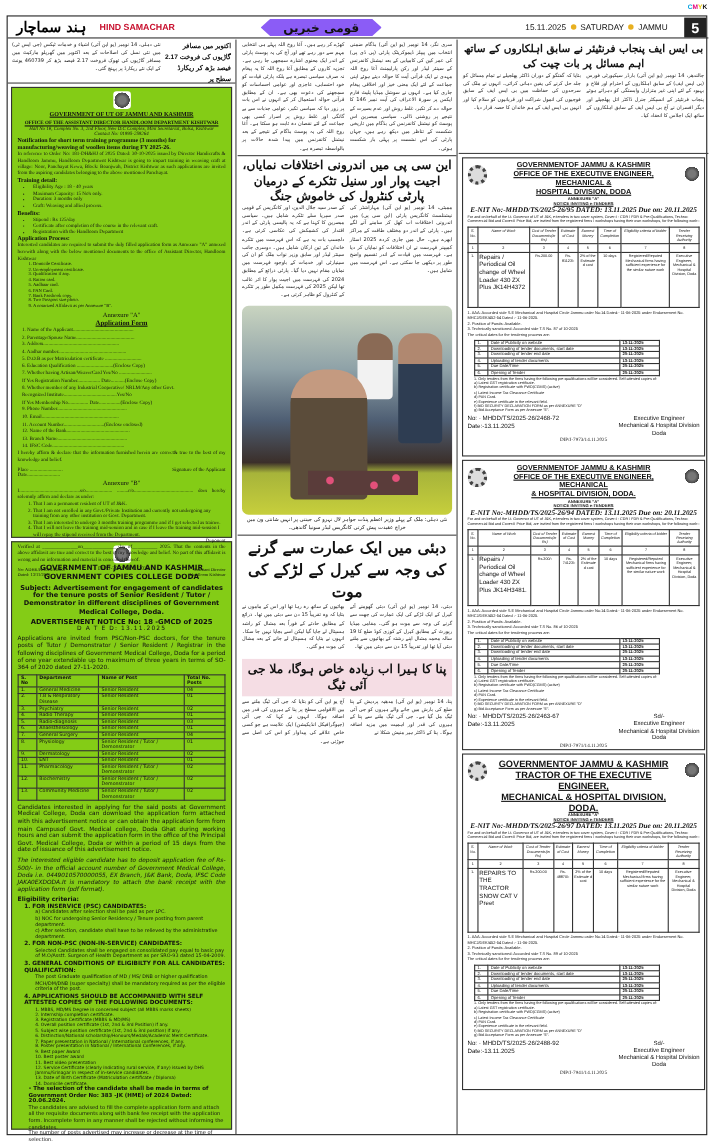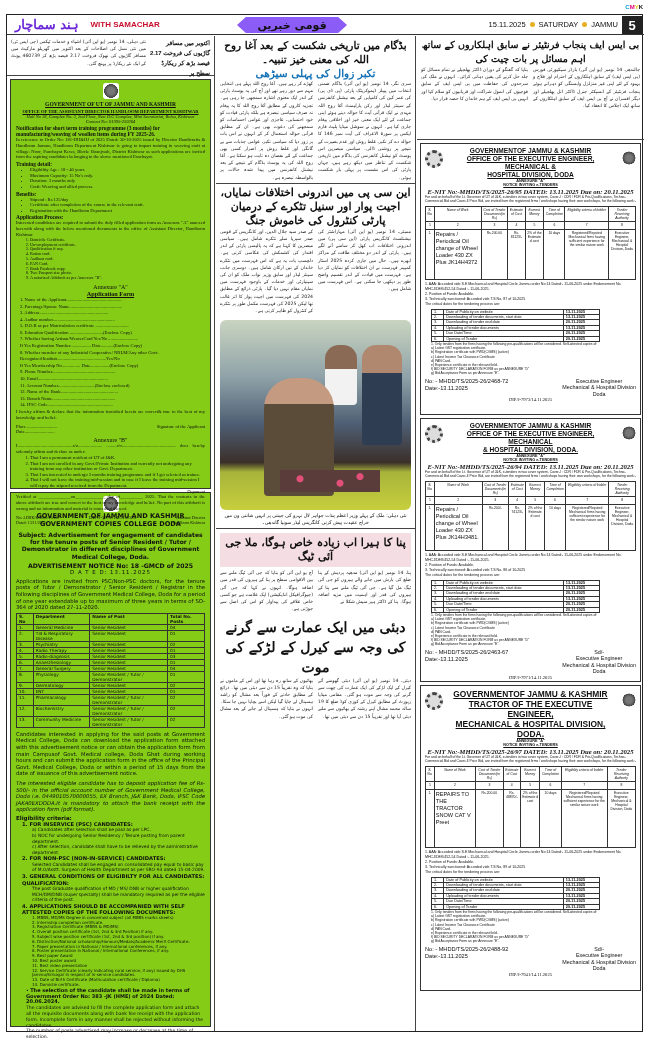--- a/index.html
+++ b/index.html
@@ -1,24 +1,24 @@
 <!DOCTYPE html>
 <html><head>
 <meta charset="utf-8">
 <style>
 *{box-sizing:border-box;margin:0;padding:0}
 body{width:649px;height:1043px;background:#fff;font-family:"Liberation Sans",sans-serif;color:#111;position:relative;overflow:hidden}
 .cmyk{position:absolute;top:4px;right:6px;font-size:6px;font-weight:bold;letter-spacing:0}
 .cmyk .c{color:#00a0e0}.cmyk .m{color:#e0007a}.cmyk .y{color:#e8c800}.cmyk .k{color:#111}
 .page{position:absolute;left:6px;top:14px;width:637px;height:1018px;border:1px solid #222}
 .masthead{position:absolute;left:0;top:0;width:637px;height:20px;border-bottom:1.5px solid #333;display:flex;align-items:center}
-.logo{color:#6d28d9;font-family:"DejaVu Serif",serif;font-size:13px;font-weight:bold;margin-left:8px;direction:rtl}
+.logo{color:#000000;font-family:"DejaVu Serif",serif;font-size:13px;font-weight:bold;margin-left:8px;direction:rtl}
 .brand{color:#c8102e;font-size:8px;font-weight:bold;margin-left:12px}
 .section{position:absolute;left:230px;top:2px;height:16px;width:110px;background:#8b5cf6;clip-path:polygon(8% 0,92% 0,100% 50%,92% 100%,8% 100%,0 50%);display:flex;align-items:center;justify-content:center;font-size:11px;font-weight:bold;direction:rtl;font-family:"DejaVu Sans",sans-serif}
-.dateline{position:absolute;right:26px;top:5px;font-size:7.5px;display:flex;gap:4px;align-items:center}
+.dateline{position:absolute;right:37px;top:5px;font-size:7.5px;display:flex;gap:4px;align-items:center}
 .dot{width:5px;height:5px;border-radius:50%;background:#e8b020;display:inline-block}
 .pageno{position:absolute;right:2px;top:1px;width:20px;height:18px;background:#222;color:#fff;font-size:13px;font-weight:bold;display:flex;align-items:center;justify-content:center}
 .col{position:absolute;top:21px;bottom:0}
 .col.left{left:0;width:208px;border-right:1px solid #444}
 .col.mid{left:209px;width:200px;border-right:1px solid #444}
 .col.right{left:410px;width:227px}
 .urdu{direction:rtl;font-family:"DejaVu Sans",sans-serif;font-size:4.6px;line-height:7.2px;color:#222;text-align:justify}
 .urdu-h{direction:rtl;font-family:"DejaVu Serif",serif;font-weight:bold;text-align:center;color:#111}
 .brief{display:flex;gap:4px;padding:2px 4px;height:40px;border-bottom:1px solid #444}
 .brief .b1{width:60px}.brief .b2{flex:1}
@@ -86,21 +86,21 @@
 </style>
 </head>
 <body>
 
 <div class="cmyk"><span class="c">C</span><span class="m">M</span><span class="y">Y</span><span class="k">K</span></div>
 
 <div class="page">
 
   <div class="masthead">
     <span class="logo">ہند سماچار</span>
-    <span class="brand">WITH SAMACHAR</span>
+    <span class="brand">HIND SAMACHAR</span>
     <div class="section">قومی خبریں</div>
     <div class="dateline">
       <span>15.11.2025</span>
       <span class="dot"></span>
       <span>SATURDAY</span>
       <span class="dot"></span>
       <span>JAMMU</span>
     </div>
     <div class="pageno">5</div>
   </div>
@@ -320,57 +320,53 @@
       </div>
       <div class="bul">• <b>The selection of the candidate shall be made in terms of Government Order No: 383 -JK (HME) of 2024 Dated: 20.06.2024.</b></div>
       <div class="bul">The candidates are advised to fill the complete application form and attach all the requisite documents along with bank fee receipt with the application form. Incomplete form in any manner shall be rejected without informing the candidates.</div>
       <div class="bul">The number of posts advertised may increase or decrease at the time of selection.</div>
 
     </div>
   </div>
 
   <div class="col mid">
     <div class="story">
-      <div class="urdu-h hl">
-        <div>بڈگام میں تاریخی شکست کے بعد آغا روح اللہ کی معنی خیز تنبیہ۔</div>
-        <div class="blue">تکبر زوال کی پہلی سیڑھی</div>
-      </div>
       <div class="twocol">
         <div class="urdu">سری نگر، 14 نومبر (یو این آئی) بڈگام ضمنی انتخاب میں پیپلز ڈیموکریٹک پارٹی (پی ڈی پی) کی عمر کین کی کامیابی کے بعد نیشنل کانفرنس کے سینئر لیڈر اور رکن پارلیمنٹ آغا روح اللہ مہدی نے ایک قرآنی آیت کا حوالہ دیتے ہوئے اپنی جماعت کے لئے ایک معنی خیز اور اخلاقی پیغام جاری کیا ہے۔ انہوں نے سوشل میڈیا پلیٹ فارم ایکس پر سورۃ الاعراف کی آیت نمبر 146 کا حوالہ دے کر تکبر، غلط روش اور عدم بصیرت کے نتیجے پر روشنی ڈالی۔ سیاسی مبصرین اس پوسٹ کو نیشنل کانفرنس کی بڈگام میں تاریخی شکست کے تناظر میں دیکھ رہے ہیں، جہاں پارٹی کی اس نشست پر پہلی بار شکست ہوئی۔</div>
         <div class="urdu">کھڑے کر رہے ہیں۔ آغا روح اللہ پہلے ہی انتخابی مہم سے دور رہے تھے اور آج کی یہ پوسٹ پارٹی کے اندر ایک معنوی اشارہ سمجھی جا رہی ہے۔ تجزیہ کاروں کے مطابق آغا روح اللہ کا یہ پیغام نہ صرف سیاسی تبصرہ ہے بلکہ پارٹی قیادت کو خود احتسابی، عاجزی اور عوامی احساسات کو سمجھنے کی دعوت بھی ہے۔ ان کے مطابق قرآنی حوالہ استعمال کر کے انہوں نے اس بات پر زور دیا کہ سیاسی تکبر، عوامی جذبات سے بے گانگی اور غلط روش پر اصرار کسی بھی جماعت کے لئے نقصان دہ ثابت ہو سکتا ہے۔ آغا روح اللہ کی یہ پوسٹ بڈگام کے نتیجے کے بعد نیشنل کانفرنس میں پیدا شدہ حالات پر بالواسطہ تبصرہ ہے۔</div>
       </div>
     </div>
     <div class="story" style="border-top:1px solid #444">
       <div class="urdu-h hl" style="font-size:11px">این سی پی میں اندرونی اختلافات نمایاں، اجیت پوار اور سنیل تٹکرے کے درمیان پارٹی کنٹرول کی خاموش جنگ</div>
       <div class="twocol">
         <div class="urdu">ممبئی، 14 نومبر (یو این آئی) مہاراشٹر کی نیشنلسٹ کانگریس پارٹی (این سی پی) میں اندرونی اختلافات اب کھل کر سامنے آنے لگے ہیں۔ پارٹی کے اندر دو مختلف طاقت کے مراکز ابھرے ہیں۔ حال میں جاری کردہ 2025 اسٹار کمپینر فہرست نے ان اختلافات کو نمایاں کر دیا ہے۔ فہرست میں قیادت کے اندر تقسیم واضح طور پر دیکھی جا سکتی ہے۔ اس فہرست میں شامل ہیں۔</div>
         <div class="urdu">کے صدر سید جلال الدین، اور کانگریس کے قومی صدر سپریا سلے تٹکرے شامل ہیں۔ سیاسی مبصرین کا کہنا ہے کہ یہ پالیسی پارٹی کے اندر اقتدار کی کشمکش کی عکاسی کرتی ہے۔ دلچسپ بات یہ ہے کہ اس فہرست میں تٹکرے خاندان کے تین ارکان شامل ہیں۔ دوسری جانب سینئر لیڈر اور سابق وزیر نواب ملک کو ان کی سینیارٹی اور خدمات کے باوجود فہرست میں نمایاں مقام نہیں دیا گیا۔ پارٹی ذرائع کے مطابق 2024 کی فہرست میں اجیت پوار کا اثر غالب تھا لیکن 2025 کی فہرست مکمل طور پر تٹکرے کے کنٹرول کو ظاہر کرتی ہے۔</div>
       </div>
     </div>
     <div class="photo">
       <div class="person2"></div>
       <div class="person3"></div>
       <div class="person1"></div>
       <div class="flowers"></div>
     </div>
     <div class="cap">نئی دہلی: ملک کے پہلے وزیر اعظم پنڈت جواہر لال نہرو کی جینتی پر انہیں شانتی ون میں خراج عقیدت پیش کرتی کانگریس لیڈر سونیا گاندھی۔</div>
     <div class="story">
-      <div class="pink">
-          <div class="urdu-h hl" style="font-size:11px">پنا کا ہیرا اب زیادہ خاص ہوگا، ملا جی آئی ٹیگ</div>
-        </div>
-      <div class="twocol">
-        <div class="urdu">پنا، 14 نومبر (یو این آئی) مدھیہ پردیش کے پنا ضلع کی بارش میں جانے والے ہیروں کو جی آئی ٹیگ مل گیا ہے۔ جی آئی ٹیگ ملنے سے پنا کے ہیروں کی قدر اور اہمیت میں مزید اضافہ ہوگا۔ پنا کے ڈاکٹر ہیر منیش شکلا نے</div>
-        <div class="urdu">آج یو این آئی کو بتایا کہ جی آئی ٹیگ ملنے سے بین الاقوامی سطح پر پنا کے ہیروں کی قدر میں اضافہ ہوگا۔ انہوں نے کہا کہ جی آئی (جیوگرافیکل انڈیکیشن) ایک علامت ہے جو کسی خاص علاقے کی پیداوار کو اس کی اصل سے جوڑتی ہے۔</div>
-      </div>
-    </div>
-    <div class="story">
       <div class="urdu-h hl" style="font-size:14px;line-height:20px">دبئی میں ایک عمارت سے گرنے کی وجہ سے کیرل کے لڑکے کی موت</div>
       <div class="twocol">
         <div class="urdu">دبئی، 14 نومبر (یو این آئی) دبئی گھومنے آئے کیرل کے ایک لڑکے کی ایک عمارت کی چھت سے گرنے کی وجہ سے موت ہو گئی۔ مقامی میڈیا رپورٹ کے مطابق کیرل کے کوزی کوڈ ضلع کا 19 سالہ محمد مشال اپنے رشتہ کے بھائیوں سے ملنے دبئی آیا تھا اور تقریباً 15 دن سے دبئی میں تھا۔</div>
         <div class="urdu">بھائیوں کے ساتھ رہ رہا تھا اور اس کے ماموں نے بتایا کہ وہ تقریباً 15 دن سے دبئی میں تھا۔ ذرائع کے مطابق حادثے کے فوراً بعد مشال کو راشد ہسپتال لے جایا گیا لیکن اسے بچایا نہیں جا سکا۔ انہوں نے بتایا کہ ہسپتال لے جانے کے بعد مشال کی موت ہو گئی۔</div>
+      </div>
+    </div>
+    <div class="story">
+      <div class="pink">
+          <div class="urdu-h hl" style="font-size:11px">پنا کا ہیرا اب زیادہ خاص ہوگا، ملا جی آئی ٹیگ</div>
+        </div>
+      <div class="twocol">
+        <div class="urdu">پنا، 14 نومبر (یو این آئی) مدھیہ پردیش کے پنا ضلع کی بارش میں جانے والے ہیروں کو جی آئی ٹیگ مل گیا ہے۔ جی آئی ٹیگ ملنے سے پنا کے ہیروں کی قدر اور اہمیت میں مزید اضافہ ہوگا۔ پنا کے ڈاکٹر ہیر منیش شکلا نے</div>
+        <div class="urdu">آج یو این آئی کو بتایا کہ جی آئی ٹیگ ملنے سے بین الاقوامی سطح پر پنا کے ہیروں کی قدر میں اضافہ ہوگا۔ انہوں نے کہا کہ جی آئی (جیوگرافیکل انڈیکیشن) ایک علامت ہے جو کسی خاص علاقے کی پیداوار کو اس کی اصل سے جوڑتی ہے۔</div>
       </div>
     </div>
   </div>
 
   <div class="col right">
     <div class="story" style="height:104px;border-bottom:1px solid #444">
       <div class="urdu-h hl" style="font-size:9.5px">بی ایس ایف پنجاب فرنٹیئر نے سابق اہلکاروں کے ساتھ اہم مسائل پر بات چیت کی</div>
       <div class="twocol">
         <div class="urdu">جالندھر، 14 نومبر (یو این آئی) بارڈر سیکیورٹی فورس (بی ایس ایف) کے سابق اہلکاروں کے احترام اور فلاح و بہبود کے لئے اپنی غیر متزلزل وابستگی کو دہراتے ہوئے پنجاب فرنٹیئر کے انسپکٹر جنرل ڈاکٹر اتل پھلجیلے اور دیگر افسران نے آج بی ایس ایف کے سابق اہلکاروں کے ساتھ ایک اجلاس کا انعقاد کیا۔</div>
         <div class="urdu">بتایا کہ گفتگو کے دوران ڈاکٹر پھلجیلے نے تمام مسائل کو جلد حل کرنے کی یقین دہانی کرائی۔ انہوں نے ملک کی سرحدوں کی حفاظت میں بی ایس ایف کے سابق فوجیوں کی انمول شراکت اور قربانیوں کو سلام کیا اور انہیں بی ایس ایف کے ہم خاندان کا حصہ قرار دیا۔</div>

